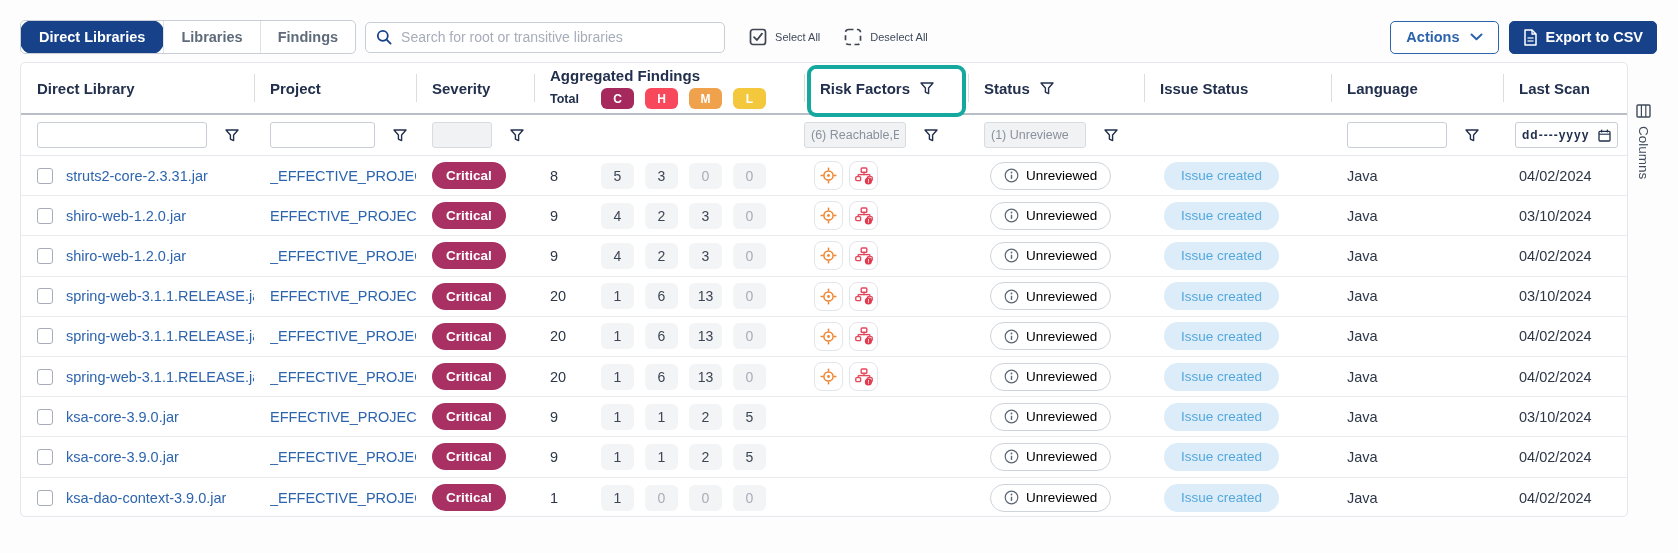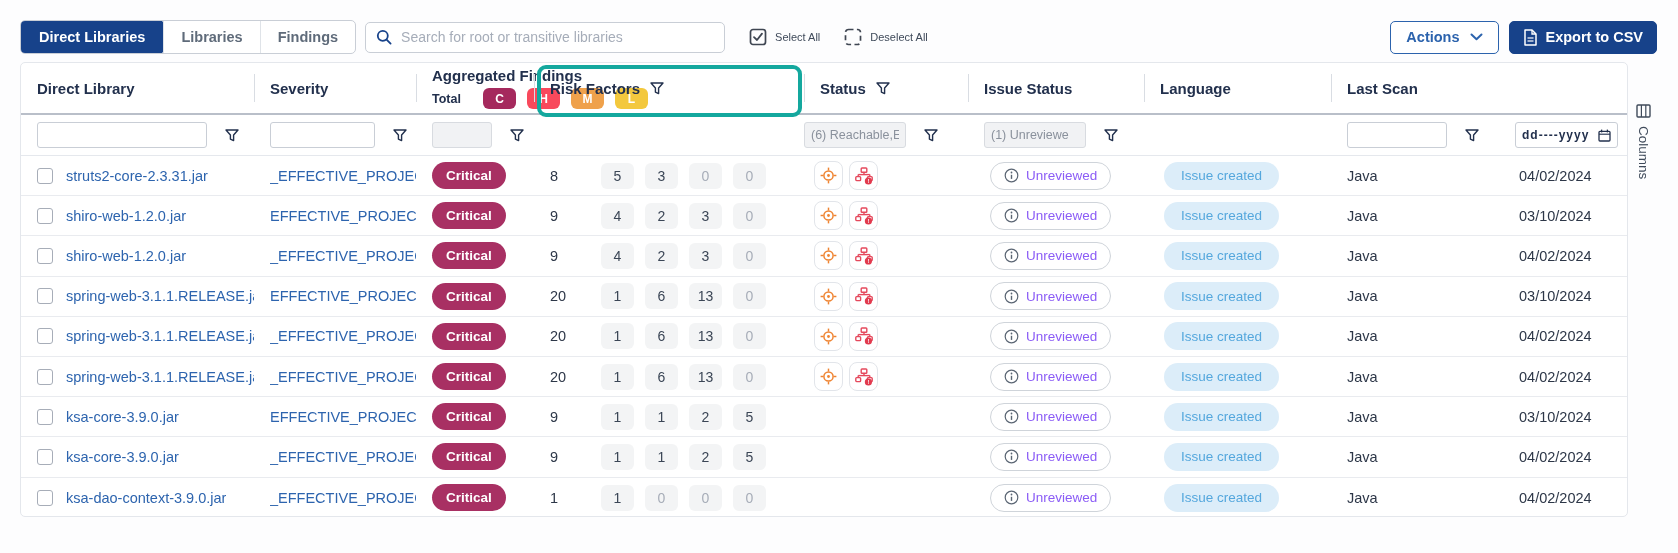--- a/index.html
+++ b/index.html
@@ -7,21 +7,21 @@
               font-family:"Liberation Sans", sans-serif; color:#2b3a55; }
 
   
   .topbar { position:absolute; left:20px; top:20px; right:21px; height:34px;
             display:flex; align-items:center; }
   .tab-group { display:flex; height:34px; border:1px solid #c9ced6; border-radius:5px;
                background:#fff; overflow:hidden; }
   .tab { padding:0 17px; display:flex; align-items:center; font-size:14.5px;
          color:#5f6b7a; font-weight:600; cursor:pointer; border-left:1px solid #dfe3e8; }
   .tab:first-child { border-left:none; }
-  .tab.active { background:#17428a; color:#fff; border-radius:5px; margin:-1px; padding:0 19px; }
+  .tab.active { background:#17428a; color:#fff; border-radius:13px; margin:-1px; padding:0 19px; }
 
   .search-box { margin-left:9px; width:360px; height:31px; border:1px solid #c9ced6;
                 border-radius:5px; background:#fff; display:flex; align-items:center; padding:0 10px; gap:9px; }
   .search-box input { border:none; outline:none; flex:1; font-size:14px; color:#3b4656;
                       font-family:"Liberation Sans", sans-serif; background:transparent; }
   .search-box input::placeholder { color:#a6adb9; }
 
   .ghost-btn { display:flex; align-items:center; gap:8px; margin-left:24px; font-size:11px;
                color:#3f4a5a; cursor:pointer; white-space:nowrap; }
 
@@ -82,21 +82,21 @@
                    font-weight:600; display:flex; align-items:center; padding:13px 14px; }
   .chip { width:33px; height:26px; border-radius:6px; background:#f3f4f5; color:#3b4656;
           font-size:14px; display:flex; align-items:center; justify-content:center; }
   .chip.zero { color:#a7adb8; }
   .agg-total-slot.num { font-size:14.5px; color:#2d3748; }
   .risk-icons { display:flex; gap:6px; }
   .risk-chip { width:29px; height:29px; border:1px solid #e2e5ea; border-radius:8px; background:#fff;
                display:flex; align-items:center; justify-content:center; cursor:pointer; }
   .status-pill { height:28px; border-radius:15px; border:1px solid #cfd4da; background:#fff;
                  display:flex; align-items:center; gap:7px; padding:0 13px; font-size:13.5px;
-                 color:#8b5cf6; cursor:pointer; }
+                 color:#000000; cursor:pointer; }
   .issue-pill { height:28px; border-radius:15px; background:#dcedf9; color:#54a7dd;
                 display:flex; align-items:center; padding:0 17px; font-size:13.5px; cursor:pointer; }
 
   
   .col-strip { position:absolute; left:1628px; top:62px; width:30px; height:455px;
                display:flex; flex-direction:column; align-items:center; padding-top:42px; gap:8px;
                cursor:pointer; }
   .col-strip .vtext { writing-mode:vertical-rl; font-size:13.5px; color:#3f4a5a; }
 
   svg { flex:0 0 auto; display:block; }
@@ -161,20 +161,21 @@
         </svg>
     </span>
     <span>Export to CSV</span>
   </button>
 </div>
 
 <div class="panel">
 
   <div class="grid thead">
     <div class="th">Direct Library</div>
+    <div class="th">Project</div>
     <div class="th">Severity</div>
     <div class="th">
       <div class="agg-head">
         <div>Aggregated Findings</div>
         <div class="agg-row">
           <span class="agg-total-slot total-lbl">Total</span>
           <span class="sev-badge sev-c">C</span>
           <span class="sev-badge sev-h">H</span>
           <span class="sev-badge sev-m">M</span>
           <span class="sev-badge sev-l">L</span>

